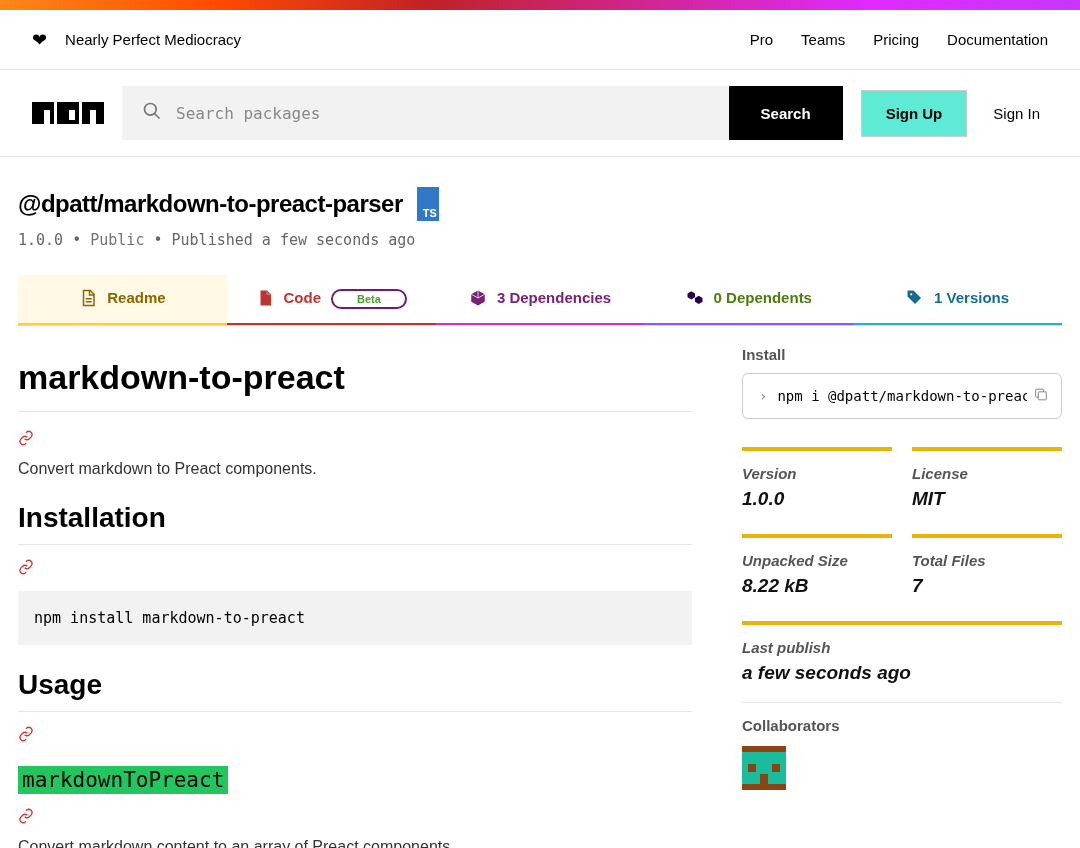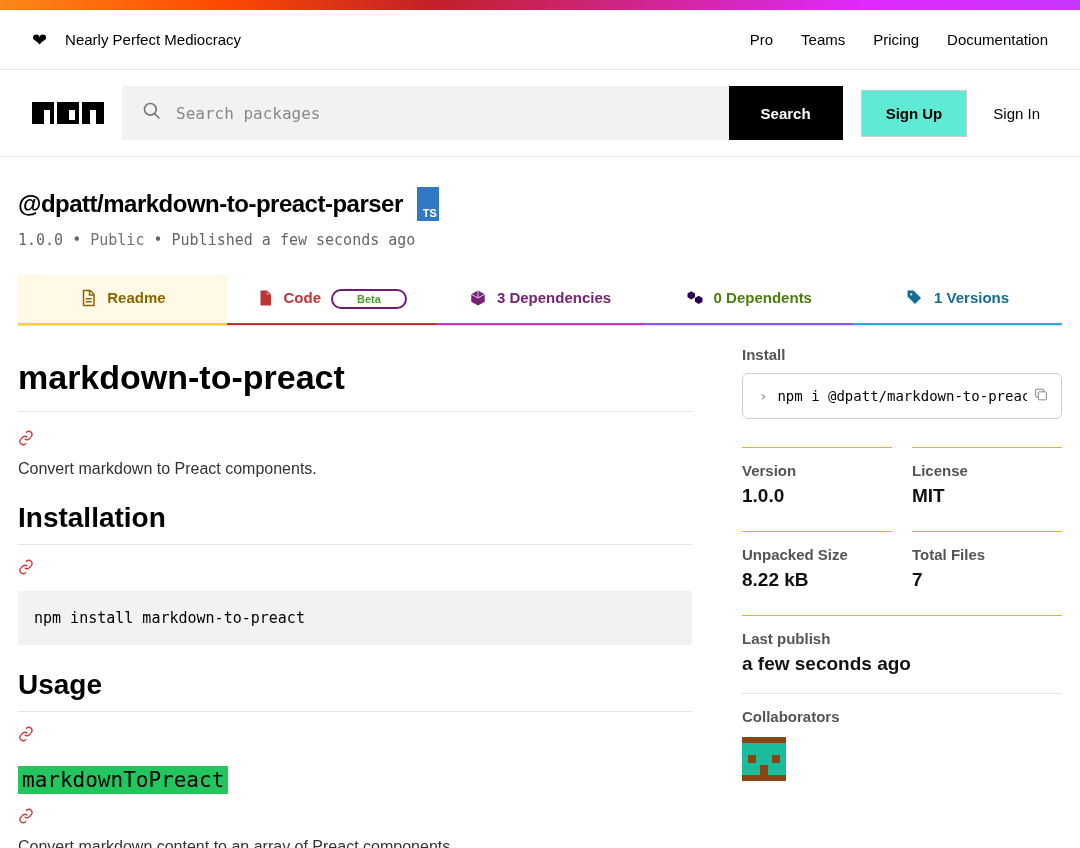--- a/index.html
+++ b/index.html
@@ -52,21 +52,21 @@
 .anchor-icon svg { width: 16px; height: 16px; }
 .code-block { background: #f2f2f2; padding: 18px 16px; font-family: 'Menlo', 'Consolas', monospace; font-size: 15px; margin: 12px 0 18px 0; white-space: pre; }
 .sidebar { width: 320px; flex-shrink: 0; }
 .side-label { font-size: 15px; font-weight: 600; color: #555; margin-bottom: 10px; }
 .install-box { border: 1px solid #ccc; border-radius: 6px; padding: 14px 16px; font-family: 'Menlo', 'Consolas', monospace; font-size: 14px; display: flex; align-items: center; gap: 10px; position: relative; margin-bottom: 28px; overflow: hidden; }
 .install-box .chev { color: #888; }
 .install-text { white-space: nowrap; overflow: hidden; text-overflow: ellipsis; flex: 1; }
 .copy-icon { position: absolute; right: 12px; top: 50%; transform: translateY(-50%); background: #fff; padding-left: 6px; }
 .copy-icon svg { width: 16px; height: 16px; stroke: #888; fill: none; stroke-width: 1.5; }
 .meta-grid { display: grid; grid-template-columns: 1fr 1fr; gap: 6px 20px; }
-.meta-item { border-top: 1px solid #eab308; padding: 14px 0 18px 0; }
+.meta-item { border-top: 4px solid #eab308; padding: 14px 0 18px 0; font-style: italic; }
 .meta-item.full { grid-column: 1 / -1; }
 .meta-label { font-size: 15px; font-weight: 600; color: #555; margin-bottom: 6px; }
 .meta-value { font-size: 19px; font-weight: 600; color: #111; }
 .collab-label { font-size: 15px; font-weight: 600; color: #555; border-top: 1px solid #e5e5e5; padding-top: 14px; margin-bottom: 12px; }
 .avatar { width: 44px; height: 44px; background: #1abc9c; position: relative; display: inline-block; }
 .avatar::before { content:''; position:absolute; inset:0; background:
   linear-gradient(#8b4513,#8b4513) 0 0/100% 6px no-repeat,
   linear-gradient(#8b4513,#8b4513) 0 38px/100% 6px no-repeat,
   linear-gradient(#8b4513,#8b4513) 6px 18px/8px 8px no-repeat,
   linear-gradient(#8b4513,#8b4513) 30px 18px/8px 8px no-repeat,

